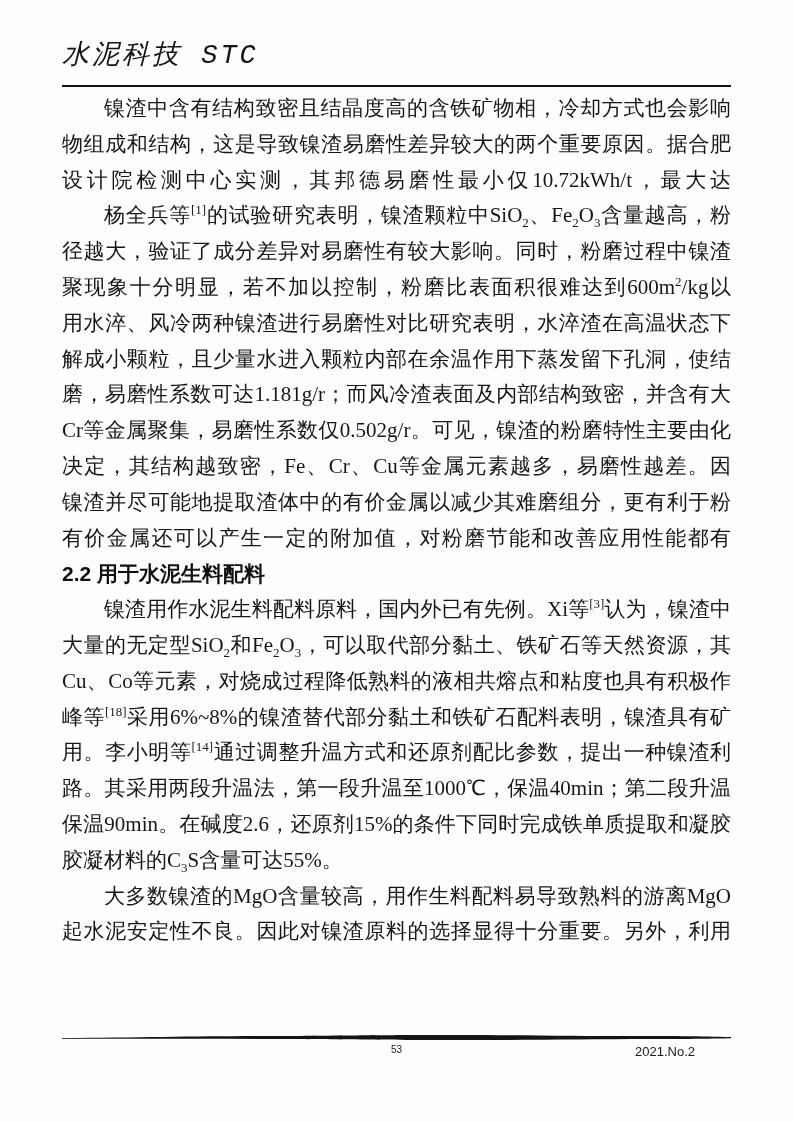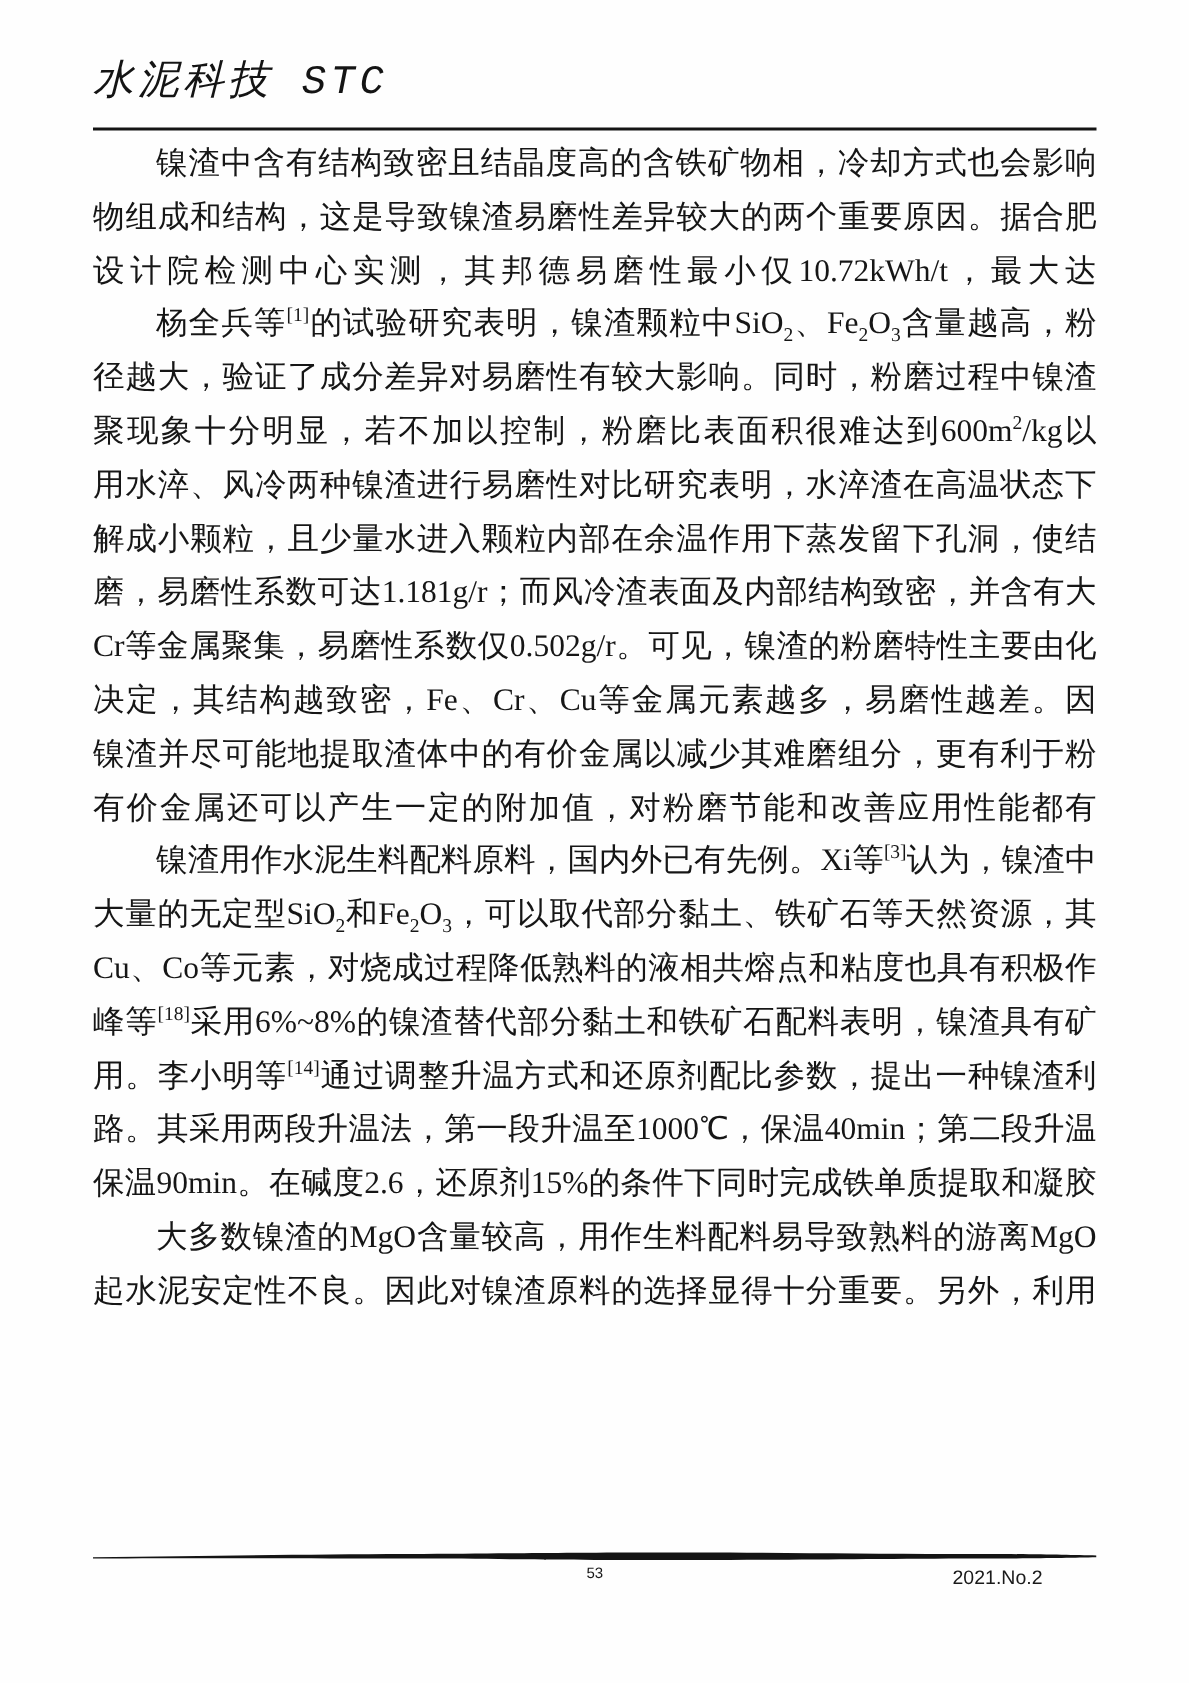--- a/index.html
+++ b/index.html
@@ -110,28 +110,30 @@
         <div class="line">径越大，验证了成分差异对易磨性有较大影响。同时，粉磨过程中镍渣细粉的团</div>
         <div class="line">聚现象十分明显，若不加以控制，粉磨比表面积很难达到600m<sup>2</sup>/kg以上。王顺祥</div>
         <div class="line">用水淬、风冷两种镍渣进行易磨性对比研究表明，水淬渣在高温状态下能迅速分</div>
         <div class="line">解成小颗粒，且少量水进入颗粒内部在余温作用下蒸发留下孔洞，使结构疏松易</div>
         <div class="line">磨，易磨性系数可达1.181g/r；而风冷渣表面及内部结构致密，并含有大量的Fe、</div>
         <div class="line">Cr等金属聚集，易磨性系数仅0.502g/r。可见，镍渣的粉磨特性主要由化学组成所</div>
         <div class="line">决定，其结构越致密，Fe、Cr、Cu等金属元素越多，易磨性越差。因此，急冷的</div>
         <div class="line">镍渣并尽可能地提取渣体中的有价金属以减少其难磨组分，更有利于粉磨。提取</div>
         <div class="line last">有价金属还可以产生一定的附加值，对粉磨节能和改善应用性能都有利。</div>
       </div>
+      <div class="heading-line">2.2 用于水泥生料配料</div>
       <div>
         <div class="line indent">镍渣用作水泥生料配料原料，国内外已有先例。Xi等<sup>[3]</sup>认为，镍渣中含量有</div>
         <div class="line">大量的无定型SiO<sub>2</sub>和Fe<sub>2</sub>O<sub>3</sub>，可以取代部分黏土、铁矿石等天然资源，其他如Ni、</div>
         <div class="line">Cu、Co等元素，对烧成过程降低熟料的液相共熔点和粘度也具有积极作用。刘玉</div>
         <div class="line">峰等<sup>[18]</sup>采用6%~8%的镍渣替代部分黏土和铁矿石配料表明，镍渣具有矿化剂的作</div>
         <div class="line">用。李小明等<sup>[14]</sup>通过调整升温方式和还原剂配比参数，提出一种镍渣利用的新思</div>
         <div class="line">路。其采用两段升温法，第一段升温至1000℃，保温40min；第二段升温至1480℃，</div>
         <div class="line">保温90min。在碱度2.6，还原剂15%的条件下同时完成铁单质提取和凝胶材料制备，</div>
+        <div class="line last">胶凝材料的C<sub>3</sub>S含量可达55%。</div>
       </div>
       <div>
         <div class="line indent">大多数镍渣的MgO含量较高，用作生料配料易导致熟料的游离MgO超标，引</div>
         <div class="line">起水泥安定性不良。因此对镍渣原料的选择显得十分重要。另外，利用镍渣的低</div>
       </div>
     </div>
 
   <div class="footer-rule">
     <svg width="669" height="8" viewBox="0 0 669 8" xmlns="http://www.w3.org/2000/svg">
       <path fill="#141414" d="M0,4.2 C80,3.4 140,2.2 210,2.0 C280,1.8 300,0.9 400,1.0 C470,1.1 520,2.2 590,2.0 C630,1.9 650,2.8 669,3.0 L669,4.2 C650,4.6 630,5.0 590,5.0 C520,5.2 470,6.0 400,6.0 C300,6.0 280,5.2 210,5.0 C140,4.9 80,4.6 0,5.0 Z"></path>

